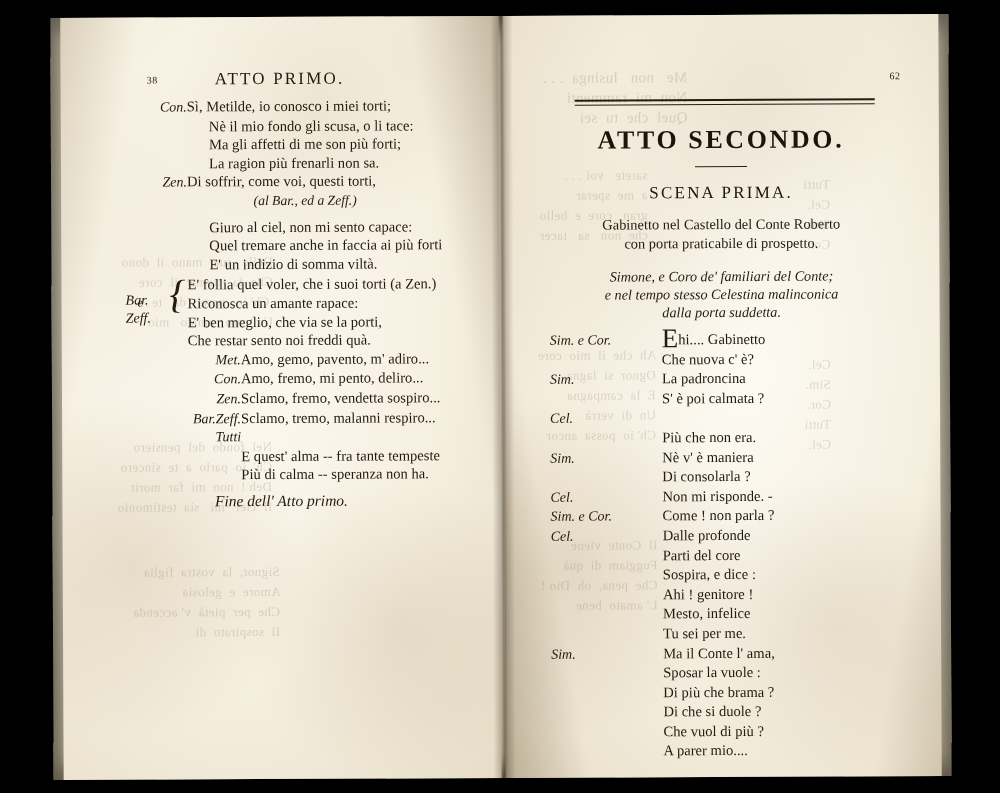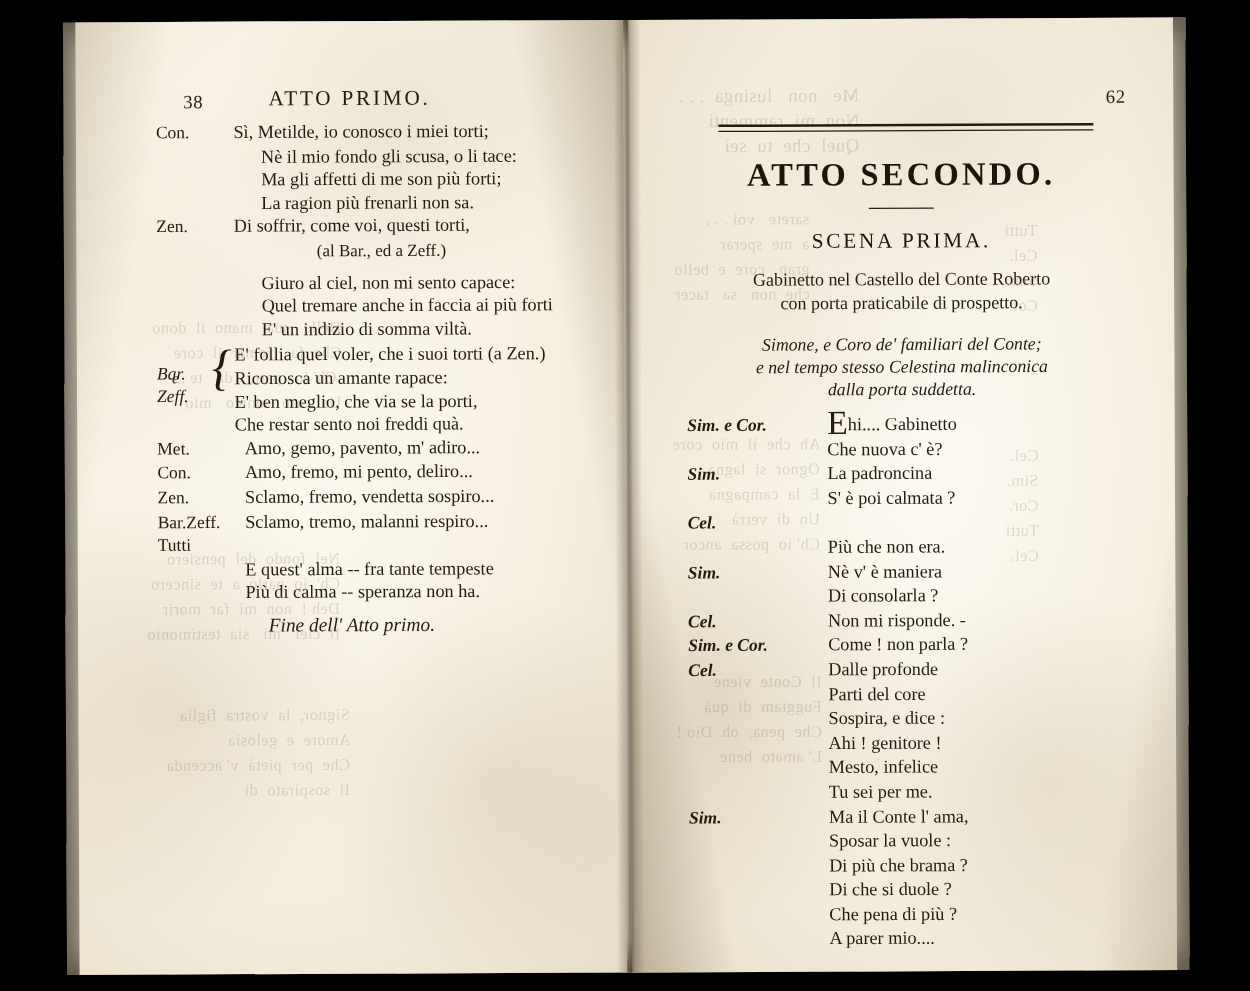--- a/index.html
+++ b/index.html
@@ -89,21 +89,21 @@
     font-size: 13px;
     line-height: 20px;
     letter-spacing: 0.4px;
     pointer-events: none;
     white-space: pre;
     font-family: "Liberation Serif", serif;
   }
   
   .folio {
     position: absolute;
-    font-size: 15px;
+    font-size: 10px;
     color: #241b0f;
     letter-spacing: 0.5px;
   }
   .folio-left { left: 86px; top: 57px; }
   .folio-right { right: 38px; top: 56px; }
 
   .running-head {
     position: absolute;
     top: 52px;
     left: 0;
@@ -123,27 +123,30 @@
     color: #241b0f;
   }
   .vline {
     display: flex;
     align-items: baseline;
     white-space: pre;
   }
   .spk {
     display: inline-block;
     width: 62px;
+    font-style: italic;
     font-size: 14px;
     flex: 0 0 62px;
-  }
-  .spk-wide { width: 70px; flex: 0 0 70px; }
+    text-align: right;
+  }
+  .spk-wide { width: 70px; flex: 0 0 70px; margin-left: 45px; }
   .txt { flex: 1 1 auto; }
   .indent2 { padding-left: 84px; }
   .stage-dir {
+    font-style: italic;
     font-size: 13.6px;
   }
   .brace-group {
     position: relative;
     display: flex;
     align-items: stretch;
     margin-top: 2px;
   }
   .brace-labels {
     width: 62px;
@@ -247,21 +250,20 @@
   .rp-dialog .row {
     display: flex;
     align-items: baseline;
     white-space: pre;
   }
   .rp-dialog .spk2 {
     width: 112px;
     flex: 0 0 112px;
     font-style: italic;
     font-size: 14px;
-    font-weight: bold;
   }
   .dropcap {
     font-size: 27px;
     line-height: 20px;
     position: relative;
     top: 3px;
   }
   .ital { }
 </style>
 </head>
@@ -392,20 +394,20 @@
         <div class="row"><span class="spk2">Cel.</span><span class="txt">Dalle profonde</span></div>
         <div class="row"><span class="spk2"></span><span class="txt">Parti del core</span></div>
         <div class="row"><span class="spk2"></span><span class="txt">Sospira, e dice :</span></div>
         <div class="row"><span class="spk2"></span><span class="txt ital">Ahi ! genitore !</span></div>
         <div class="row"><span class="spk2"></span><span class="txt ital">Mesto, infelice</span></div>
         <div class="row"><span class="spk2"></span><span class="txt ital">Tu sei per me.</span></div>
         <div class="row"><span class="spk2">Sim.</span><span class="txt">Ma il Conte l' ama,</span></div>
         <div class="row"><span class="spk2"></span><span class="txt">Sposar la vuole :</span></div>
         <div class="row"><span class="spk2"></span><span class="txt">Di più che brama ?</span></div>
         <div class="row"><span class="spk2"></span><span class="txt">Di che si duole ?</span></div>
-        <div class="row"><span class="spk2"></span><span class="txt">Che pena di più ?</span></div>
+        <div class="row"><span class="spk2"></span><span class="txt">Che vuol di più ?</span></div>
         <div class="row"><span class="spk2"></span><span class="txt">A parer mio....</span></div>
       </div>
     </div>
 
     <div class="gutter"></div>
   </div>
 </div>
 
 </body></html>

